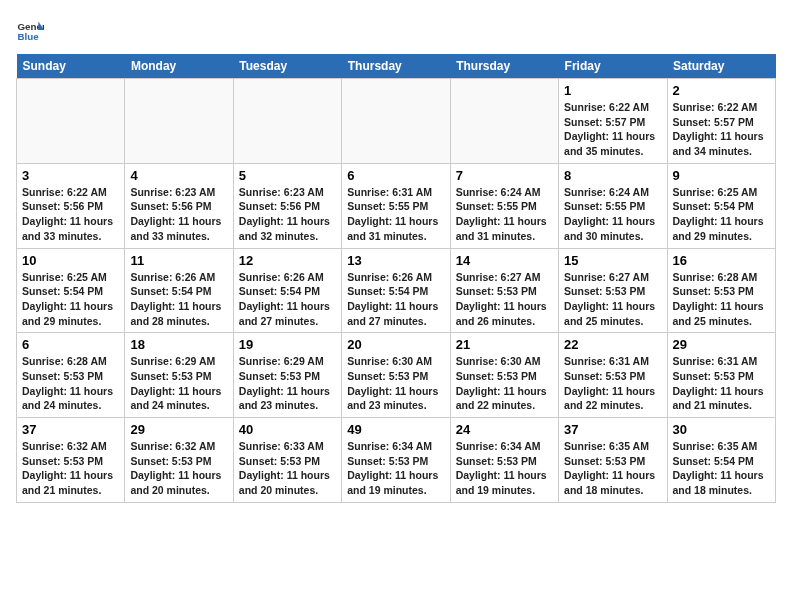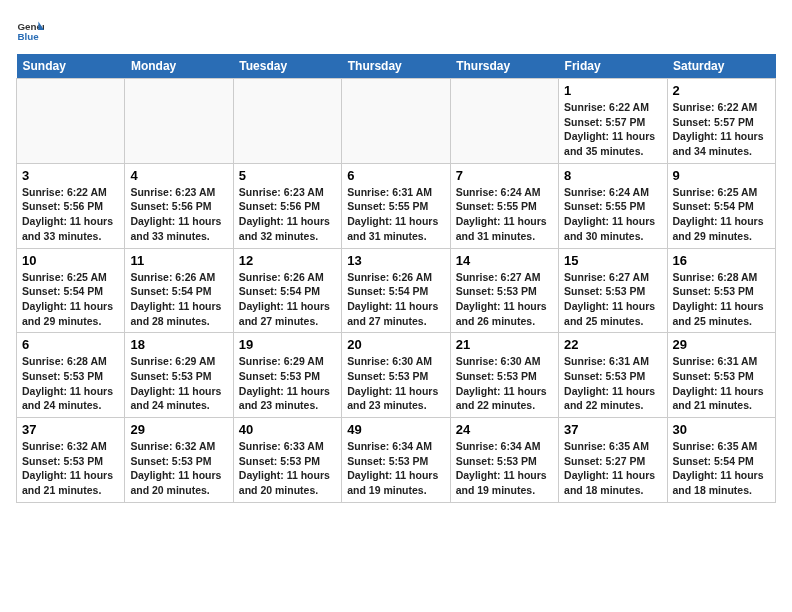--- a/index.html
+++ b/index.html
@@ -313,21 +313,21 @@
         <td>
           <span class="day-num">24</span>
           <div class="day-info">Sunrise: 6:34 AM
 Sunset: 5:53 PM
 Daylight: 11 hours
 and 19 minutes.</div>
         </td>
         <td>
           <span class="day-num">37</span>
           <div class="day-info">Sunrise: 6:35 AM
-Sunset: 5:27 PM
+Sunset: 5:53 PM
 Daylight: 11 hours
 and 18 minutes.</div>
         </td>
         <td>
           <span class="day-num">30</span>
           <div class="day-info">Sunrise: 6:35 AM
 Sunset: 5:54 PM
 Daylight: 11 hours
 and 18 minutes.</div>
         </td>

